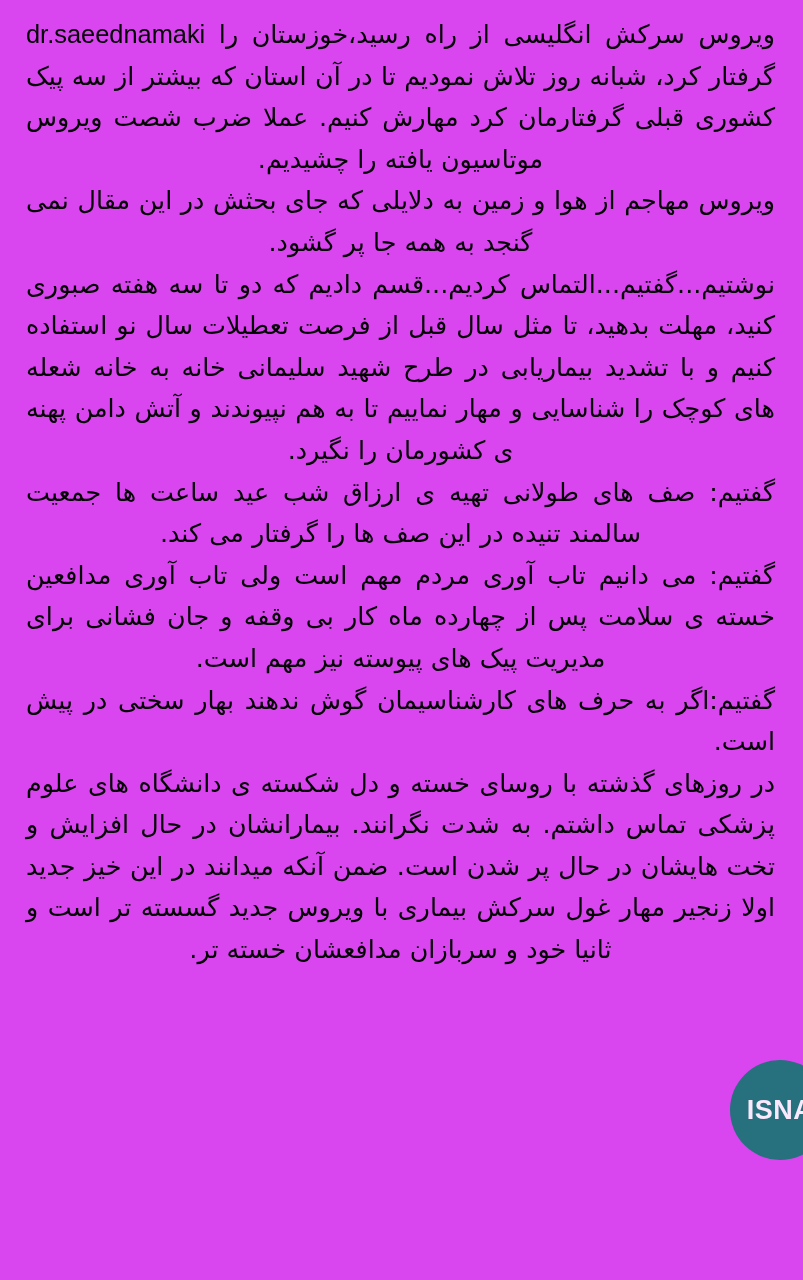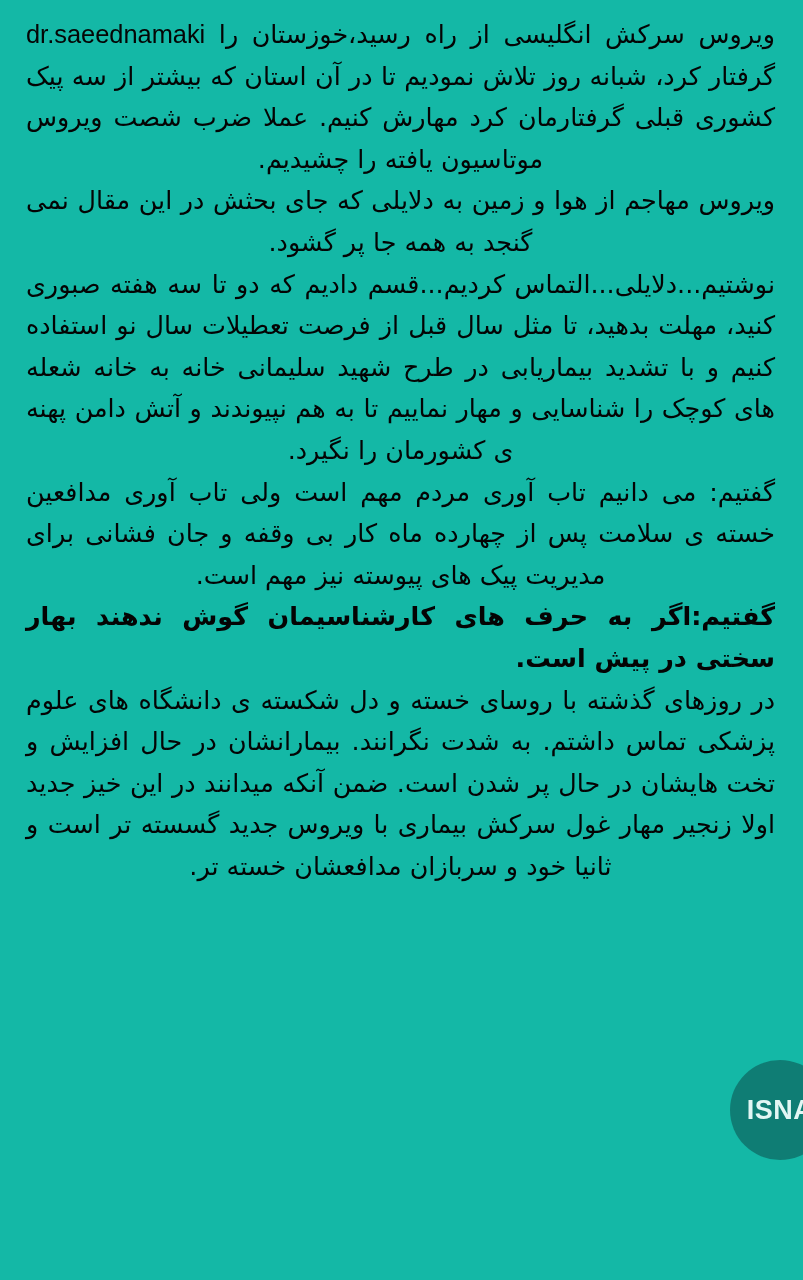--- a/index.html
+++ b/index.html
@@ -14,21 +14,21 @@
     overflow: hidden;
     position: relative;
   }
 
   #post {
     position: absolute;
     top: 0;
     left: 0;
     width: 803px;
     height: 1280px;
-    background: #14b8a6;
+    background: #d946ef;
     box-sizing: border-box;
     padding: 14px 28px 8px 26px;
     direction: rtl;
     text-align: justify;
   }
 
   .para {
     margin: 0 0 0 0;
     padding: 0;
     direction: rtl;
@@ -39,21 +39,20 @@
     line-height: 41.6px;
     font-family: "DejaVu Sans", "Liberation Sans", sans-serif;
     font-weight: 400;
     letter-spacing: 0px;
     word-spacing: 0px;
     -webkit-font-smoothing: antialiased;
   }
 
   .para.lastline-right {
     text-align-last: right;
-    font-weight: bold;
   }
 
   
   .handle {
     direction: ltr;
     unicode-bidi: isolate;
     font-family: "Liberation Sans", "DejaVu Sans", sans-serif;
     font-weight: 400;
     font-size: 25.4px;
     color: #050505;
@@ -87,23 +86,24 @@
 </style>
 </head>
 <body>
 
 <div id="post">
 
   <p class="para"><span>ویروس سرکش انگلیسی از راه رسید،خوزستان را </span><span class="handle">dr.saeednamaki</span><span> گرفتار کرد، شبانه روز تلاش نمودیم تا در آن استان که بیشتر از سه پیک کشوری قبلی گرفتارمان کرد مهارش کنیم. عملا ضرب شصت ویروس موتاسیون یافته را چشیدیم.</span></p>
 
   <p class="para">ویروس مهاجم از هوا و زمین به دلایلی که جای بحثش در این مقال نمی گنجد به همه جا پر گشود.</p>
 
-  <p class="para">نوشتیم...دلایلی...التماس کردیم...قسم دادیم که دو تا سه هفته صبوری کنید، مهلت بدهید، تا مثل سال قبل از فرصت تعطیلات سال نو استفاده کنیم و با تشدید بیماریابی در طرح شهید سلیمانی خانه به خانه شعله های کوچک را شناسایی و مهار نماییم تا به هم نپیوندند و آتش دامن پهنه ی کشورمان را نگیرد.</p>
+  <p class="para">نوشتیم...گفتیم...التماس کردیم...قسم دادیم که دو تا سه هفته صبوری کنید، مهلت بدهید، تا مثل سال قبل از فرصت تعطیلات سال نو استفاده کنیم و با تشدید بیماریابی در طرح شهید سلیمانی خانه به خانه شعله های کوچک را شناسایی و مهار نماییم تا به هم نپیوندند و آتش دامن پهنه ی کشورمان را نگیرد.</p>
 
 
+  <p class="para">گفتیم: صف های طولانی تهیه ی ارزاق شب عید ساعت ها جمعیت سالمند تنیده در این صف ها را گرفتار می کند.</p>
 
   <p class="para">گفتیم: می دانیم تاب آوری مردم مهم است ولی تاب آوری مدافعین خسته ی سلامت پس از چهارده ماه کار بی وقفه و جان فشانی برای مدیریت پیک های پیوسته نیز مهم است.</p>
 
 
   <p class="para lastline-right">گفتیم:اگر به حرف های کارشناسیمان گوش ندهند بهار سختی در پیش است.</p>
 
 
   <p class="para">در روزهای گذشته با روسای خسته و دل شکسته ی دانشگاه های علوم پزشکی تماس داشتم. به شدت نگرانند. بیمارانشان در حال افزایش و تخت هایشان در حال پر شدن است. ضمن آنکه میدانند در این خیز جدید اولا زنجیر مهار غول سرکش بیماری با ویروس جدید گسسته تر است و ثانیا خود و سربازان مدافعشان خسته تر.</p>
 
 </div>

